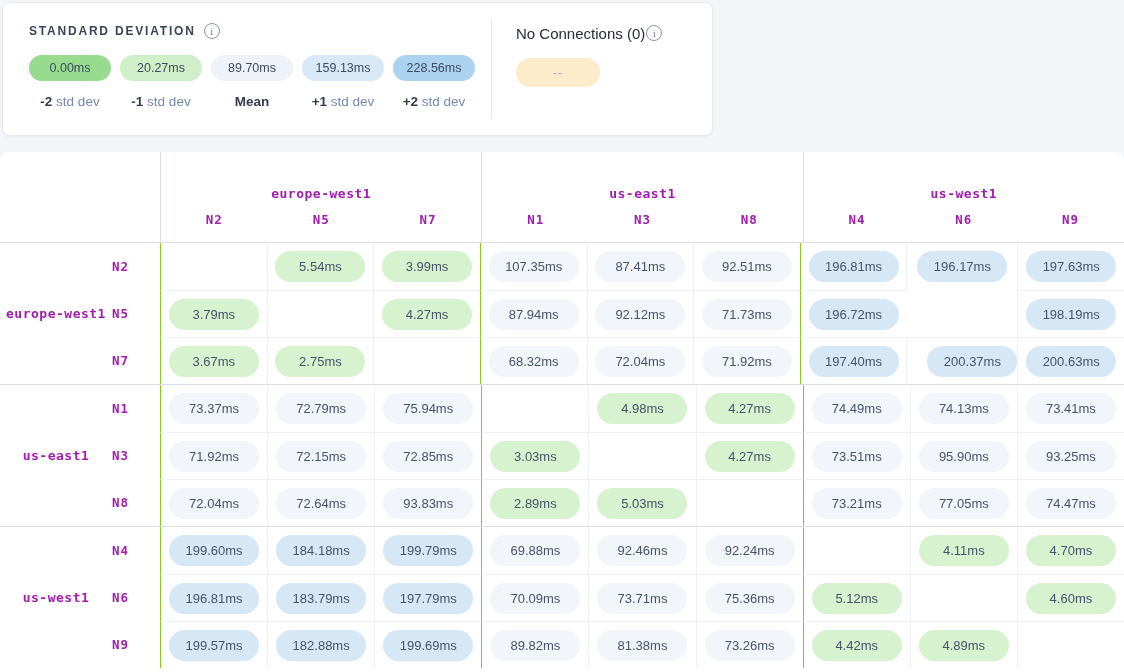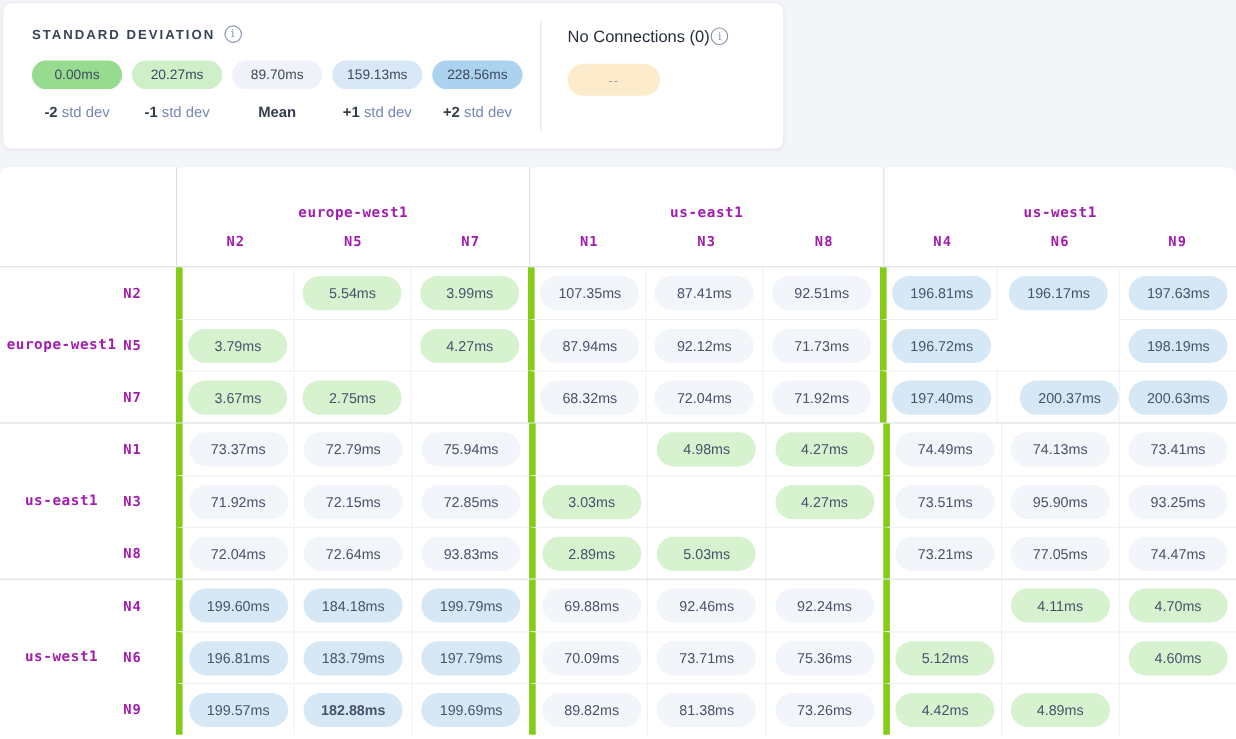--- a/index.html
+++ b/index.html
@@ -83,21 +83,21 @@
     font-size:13px; letter-spacing:0.5px;
   }
   .node-label-cell {
     display:flex; align-items:center; justify-content:flex-start;
     font-size:12.5px; letter-spacing:1px;
   }
   .mcell {
     display:flex; align-items:center; justify-content:center;
   }
   .mcell.vin  { border-left:1px solid #eef0f5; }
-  .mcell.vgrp { border-left:6px solid #84cc16; }
+  .mcell.vgrp { border-left:1px solid #84cc16; }
   .mcell.hin  { border-top:1px solid #eef0f5; }
 
   .pill {
     min-width:90px; height:31px; border-radius:16px;
     display:flex; align-items:center; justify-content:center;
     font-size:13px; color:#47536b; padding:0 12px;
     cursor:pointer;
   }
   .pill.low  { background:#d6f2cf; }
   .pill.mid  { background:#f2f5fa; }
@@ -376,21 +376,21 @@
           <div class="pill low">5.12ms</div>
         </div>
         <div class="mcell vin hin" style="grid-area: 2 / 10;"></div>
         <div class="mcell vin hin" style="grid-area: 2 / 11;">
           <div class="pill low">4.60ms</div>
         </div>
         <div class="node-label-cell mono" style="grid-area: 3 / 2;">N9</div>
         <div class="mcell vgrp hin" style="grid-area: 3 / 3;">
           <div class="pill high">199.57ms</div>
         </div>
-        <div class="mcell vin hin" style="grid-area: 3 / 4; font-weight: bold;">
+        <div class="mcell vin hin" style="grid-area: 3 / 4;">
           <div class="pill high">182.88ms</div>
         </div>
         <div class="mcell vin hin" style="grid-area: 3 / 5;">
           <div class="pill high">199.69ms</div>
         </div>
         <div class="mcell vgrp hin" style="grid-area: 3 / 6;">
           <div class="pill mid">89.82ms</div>
         </div>
         <div class="mcell vin hin" style="grid-area: 3 / 7;">
           <div class="pill mid">81.38ms</div>

